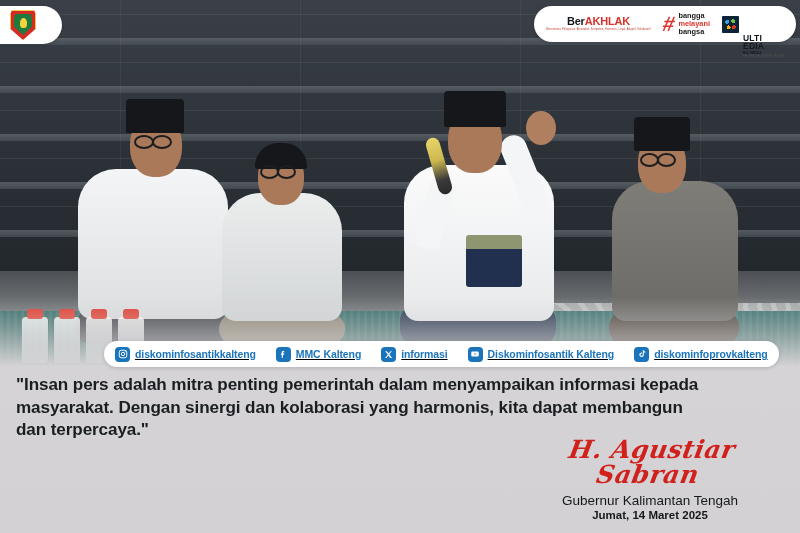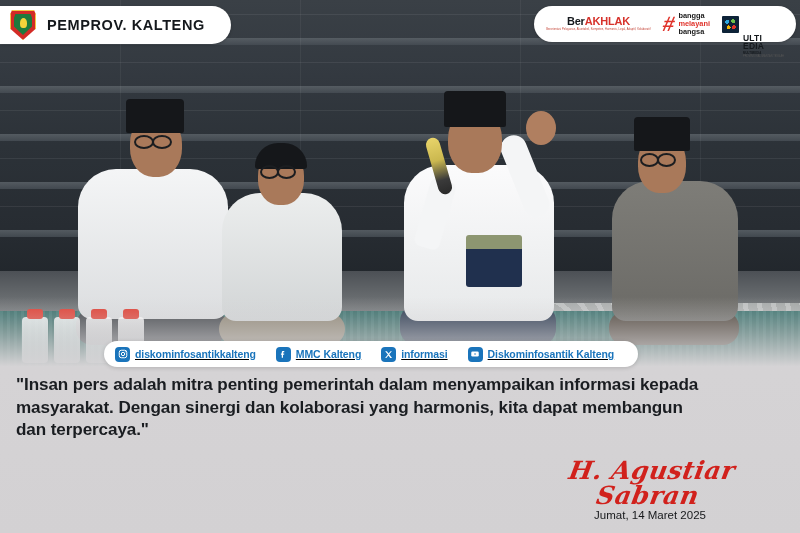--- a/index.html
+++ b/index.html
@@ -137,21 +137,21 @@
   .quote{position:absolute;left:16px;top:374px;width:768px;
      font-size:17.1px;line-height:1.33;font-weight:700;color:#1a1d21;
      text-align:justify;letter-spacing:-.1px;}
   .quote span{display:block;}
 
   
   .sign{position:absolute;right:20px;bottom:12px;text-align:center;width:260px;}
   .sign .scr{font-family:"DejaVu Serif",serif;font-style:italic;font-weight:700;
      font-size:25px;color:#d1211c;transform:skewX(-10deg);letter-spacing:.5px;line-height:1;}
   .sign .nm{font-size:13.5px;color:#16181b;margin-top:6px;font-weight:400;}
-  .sign .dt{font-size:11.5px;color:#16181b;font-weight:400;margin-top:1px;}
+  .sign .dt{font-size:11.5px;color:#16181b;font-weight:700;margin-top:1px;}
 </style>
 </head>
 <body>
 
 <div class="card">
 
   <div class="photo">
     <div class="wall"></div>
 
     <div class="stair">
@@ -231,21 +231,20 @@
 
     <div class="photo-fade"></div>
   </div>
 
   <div class="topbar-left">
     <div class="emblem">
       <div class="shield"></div>
         <div class="inner"></div>
         <div class="dot"></div>
     </div>
-    <div class="org-title">PEMPROV. KALTENG</div>
   </div>
 
   <div class="topbar-right">
     <div class="lg">
       <div class="lg-berakhlak">
         <div class="m">Ber<i>AKHLAK</i></div>
         <div class="s">Berorientasi Pelayanan, Akuntabel, Kompeten, Harmonis, Loyal, Adaptif, Kolaboratif</div>
       </div>
     </div>
     <div class="lg">
@@ -305,27 +304,36 @@
       <div class="sicon">
         <svg width="10" height="10" viewBox="0 0 24 24" fill="none">
           <rect x="3" y="6" width="18" height="12" rx="3" fill="#fff"></rect>
           <path d="M11 9.5l4 2.5-4 2.5z" fill="#1a74bb"></path>
         </svg>
       </div>
       <div class="slabel">Diskominfosantik Kalteng</div>
     </div>
 
     <div class="sgap"></div>
+    <div class="sitem">
+      <div class="sicon">
+        <svg width="10" height="10" viewBox="0 0 24 24" fill="#fff">
+          <path d="M14 3h2.6c.3 2.1 1.6 3.4 3.6 3.6v2.6c-1.4 0-2.7-.4-3.8-1.2v5.6c0 3.2-2.4 5.4-5.4 5.4S5.6 16.8 5.6 13.8c0-2.9 2.3-5.2 5.4-5.2.3 0 .6 0 .9.1v2.8c-.3-.1-.6-.2-.9-.2-1.4 0-2.6 1.1-2.6 2.5s1.2 2.6 2.6 2.6c1.5 0 2.7-1.1 2.7-2.8z"></path>
+        </svg>
+      </div>
+      <div class="slabel">diskominfoprovkalteng</div>
+    </div>
 
   </div>
 
   <div class="quote">
     <span>"Insan pers adalah mitra penting pemerintah dalam menyampaikan informasi kepada</span>
     <span>masyarakat. Dengan sinergi dan kolaborasi yang harmonis, kita dapat membangun</span>
     <span style="text-align:left">dan terpercaya."</span>
   </div>
 
   <div class="sign">
     <div class="scr">H. Agustiar Sabran</div>
+    <div class="nm">Gubernur Kalimantan Tengah</div>
     <div class="dt">Jumat, 14 Maret 2025</div>
   </div>
 
 </div>
 
 </body></html>

